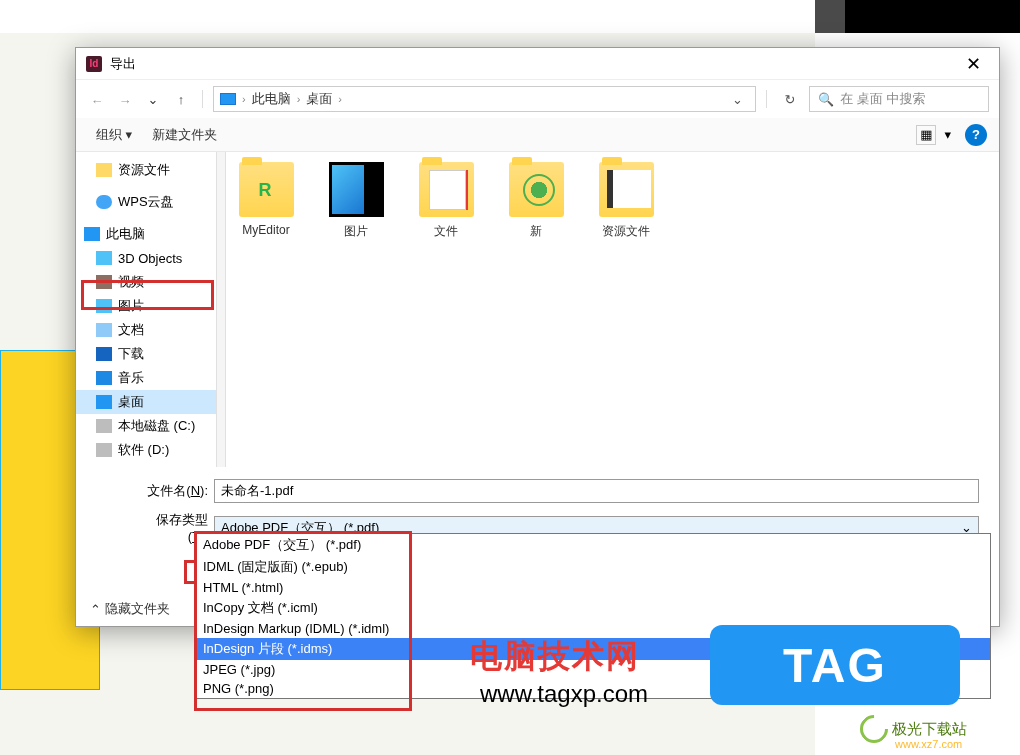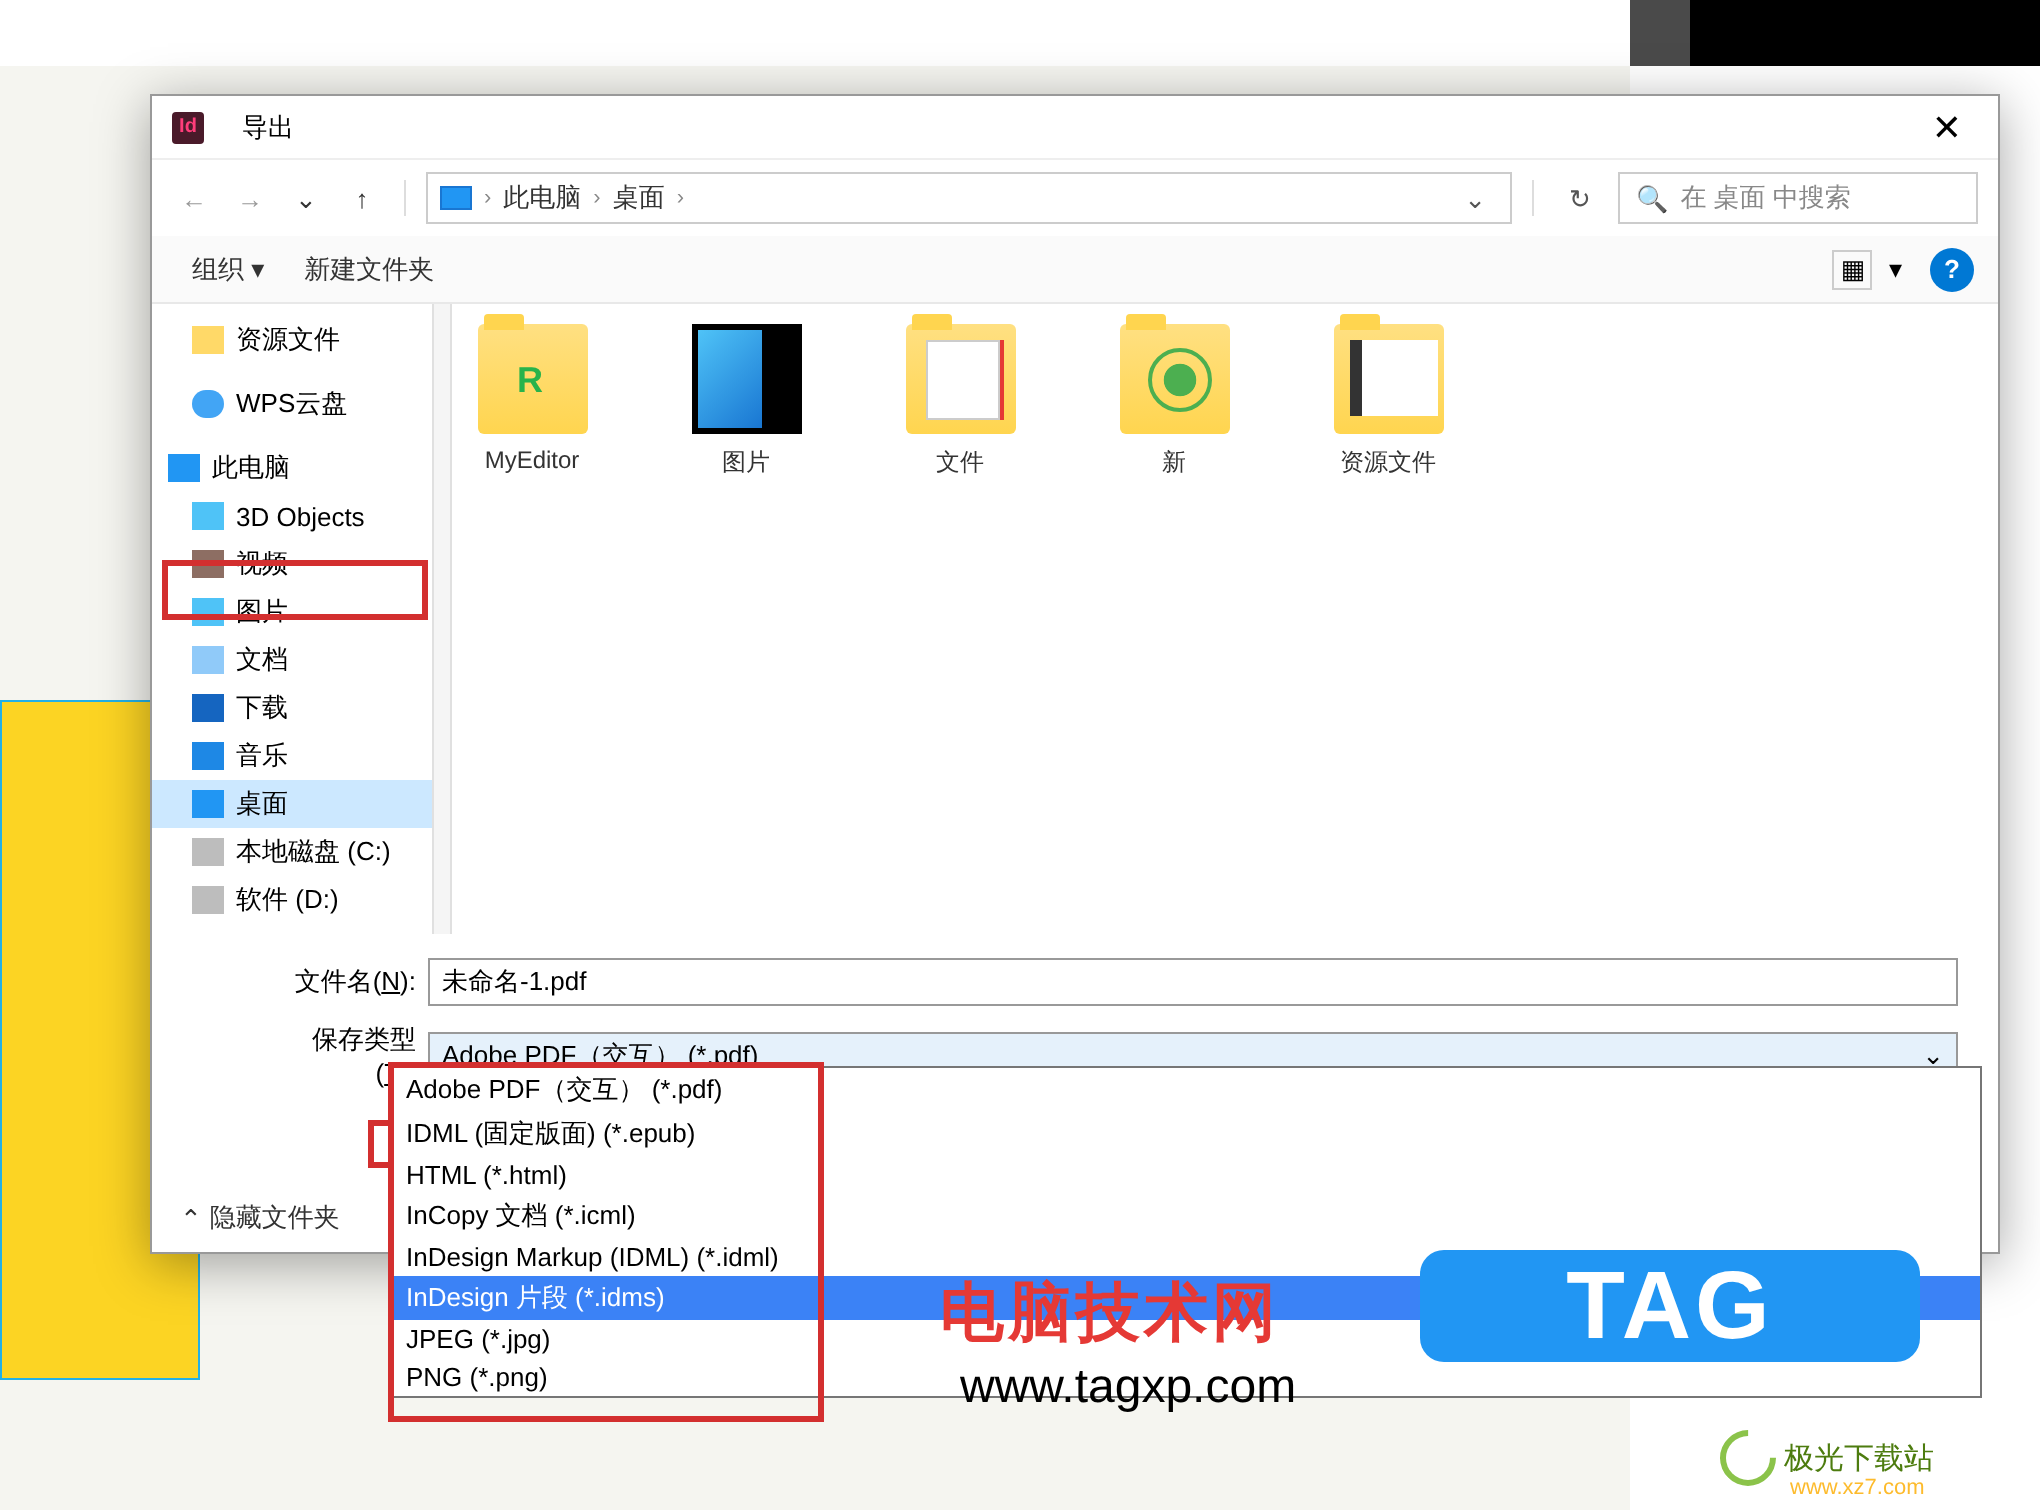--- a/index.html
+++ b/index.html
@@ -4,21 +4,21 @@
 <style>
 *{box-sizing:border-box;margin:0;padding:0;font-family:"Microsoft YaHei","Segoe UI",sans-serif;font-size:13px}
 body{width:1020px;height:755px;background:#fff;position:relative;overflow:hidden}
 .bg-top{position:absolute;top:0;left:0;right:0;height:33px;background:#fff}
 .bg-dark{position:absolute;top:0;right:0;width:205px;height:33px;background:#4a4a4a}
 .bg-black{position:absolute;top:0;right:0;width:175px;height:33px;background:#000}
 .artboard{position:absolute;top:33px;left:0;width:815px;bottom:0;background:linear-gradient(to bottom,#f5f5f0 0%,#f5f5f0 100%)}
 .canvas{position:absolute;top:350px;left:0;width:100px;height:340px;background:#fcd423;border:1px solid #22b0e6}
 .dialog{position:absolute;top:47px;left:75px;width:925px;height:580px;background:#fff;border:1px solid #999;box-shadow:0 5px 25px rgba(0,0,0,0.35)}
 .titlebar{height:32px;display:flex;align-items:center;padding:0 10px;border-bottom:1px solid #eee}
-.app-icon{width:16px;height:16px;background:#4a1a2a;border-radius:2px;display:flex;align-items:center;justify-content:center;color:#ff3d7a;font-size:10px;font-weight:bold;margin-right:19px}
+.app-icon{width:16px;height:16px;background:#4a1a2a;border-radius:2px;display:flex;align-items:center;justify-content:center;color:#ff3d7a;font-size:10px;font-weight:bold;margin-right:8px}
 .title{flex:1}
 .close{font-size:18px;cursor:pointer;padding:0 8px}
 .navrow{height:38px;display:flex;align-items:center;padding:0 10px;gap:6px}
 .navbtn{width:22px;height:22px;display:flex;align-items:center;justify-content:center;color:#999;cursor:pointer}
 .navbtn.active{color:#333}
 .sep{width:1px;height:18px;background:#ddd;margin:0 4px}
 .pathbox{flex:1;height:26px;border:1px solid #ccc;display:flex;align-items:center;padding:0 6px;gap:6px;max-width:550px}
 .monitor-icon{width:16px;height:12px;background:#2196f3;border:1px solid #1976d2;position:relative}
 .crumb{color:#333}
 .chev{color:#888;font-size:11px}
@@ -44,21 +44,21 @@
 .sbicon.vid{background:#8d6e63}
 .sbicon.pic{background:#4fc3f7}
 .sbicon.doc{background:#90caf9}
 .sbicon.dl{background:#1565c0}
 .sbicon.music{background:#1e88e5}
 .sbicon.desk{background:#2196f3}
 .sbicon.disk{background:#bdbdbd}
 .sbwrap{position:relative}
 .redbox1{position:absolute;border:3px solid #d32f2f;top:232px;left:5px;width:133px;height:30px;pointer-events:none}
 .splitter{width:10px;background:#f5f5f5;border-left:1px solid #e0e0e0;border-right:1px solid #e0e0e0;cursor:ew-resize}
-.content{flex:1;padding:10px;display:flex;gap:47px;align-items:flex-start}
+.content{flex:1;padding:10px;display:flex;gap:30px;align-items:flex-start}
 .fitem{width:60px;text-align:center;cursor:pointer}
 .ficon{width:55px;height:55px;margin:0 auto 6px;position:relative}
 .ficon.folder{background:linear-gradient(#ffe082,#ffd54f);border-radius:3px}
 .ficon.folder::before{content:"";position:absolute;top:-5px;left:3px;width:20px;height:8px;background:#ffd54f;border-radius:2px 2px 0 0}
 .ficon.me::after{content:"R";position:absolute;top:18px;left:20px;color:#28b34b;font-weight:bold;font-size:18px}
 .ficon.pic{background:#000}
 .ficon.pic::after{content:"";position:absolute;inset:3px 20px 3px 3px;background:linear-gradient(135deg,#4fc3f7,#1976d2)}
 .ficon.doc::after{content:"";position:absolute;top:8px;left:10px;width:35px;height:38px;background:#fff;border:1px solid #ccc;box-shadow:2px 0 0 #e53935}
 .ficon.new::after{content:"";position:absolute;top:12px;left:14px;width:28px;height:28px;border-radius:50%;background:radial-gradient(circle,#4caf50 40%,transparent 42%);border:2px solid #4caf50}
 .ficon.res::after{content:"";position:absolute;top:8px;left:8px;width:38px;height:38px;background:#fff;border-left:6px solid #333}
@@ -71,21 +71,21 @@
 .finput.drop{background:#e5f1fb;display:flex;align-items:center;justify-content:space-between}
 .redbox2{position:absolute;border:3px solid #d32f2f;left:108px;top:512px;width:82px;height:24px;pointer-events:none}
 .footer{display:flex;align-items:center;padding:8px 14px;position:absolute;bottom:0;left:0}
 .hide{display:flex;align-items:center;gap:4px;cursor:pointer;color:#333}
 .dropdown{position:absolute;top:533px;left:196px;width:795px;background:#fff;border:1px solid #767676;z-index:10}
 .ddopt{padding:2px 6px;cursor:pointer;font-size:13px;white-space:nowrap}
 .ddopt.sel{background:#3b82f6;color:#fff}
 .redbox3{position:absolute;border:3px solid #d32f2f;left:194px;top:531px;width:218px;height:180px;pointer-events:none;z-index:20}
 .watermark1{position:absolute;top:635px;left:470px;font-size:32px;font-weight:bold;color:#e53935;z-index:30;font-family:"SimHei",sans-serif;letter-spacing:2px}
 .watermark1b{position:absolute;top:680px;left:480px;font-size:24px;color:#000000;z-index:30}
-.tag{position:absolute;top:625px;left:710px;width:250px;height:56px;background:#2196f3;border-radius:12px;z-index:25;display:flex;align-items:center;justify-content:center;color:#fff;font-size:48px;font-weight:bold;font-family:Arial;letter-spacing:2px}
+.tag{position:absolute;top:625px;left:710px;width:250px;height:80px;background:#2196f3;border-radius:12px;z-index:25;display:flex;align-items:center;justify-content:center;color:#fff;font-size:48px;font-weight:bold;font-family:Arial;letter-spacing:2px}
 .jiguang{position:absolute;top:715px;left:860px;z-index:30;display:flex;align-items:center;gap:4px}
 .jglogo{width:28px;height:28px;border-radius:50%;border:3px solid #8bc34a;border-top-color:transparent;transform:rotate(45deg)}
 .jgtext{font-size:15px;color:#4d7c0f}
 .jgurl{position:absolute;top:738px;left:895px;font-size:11px;color:#fdbb2d;z-index:30}
 </style>
 </head>
 <body>
 
 <div class="bg-top"></div>
 <div class="bg-dark"></div>

